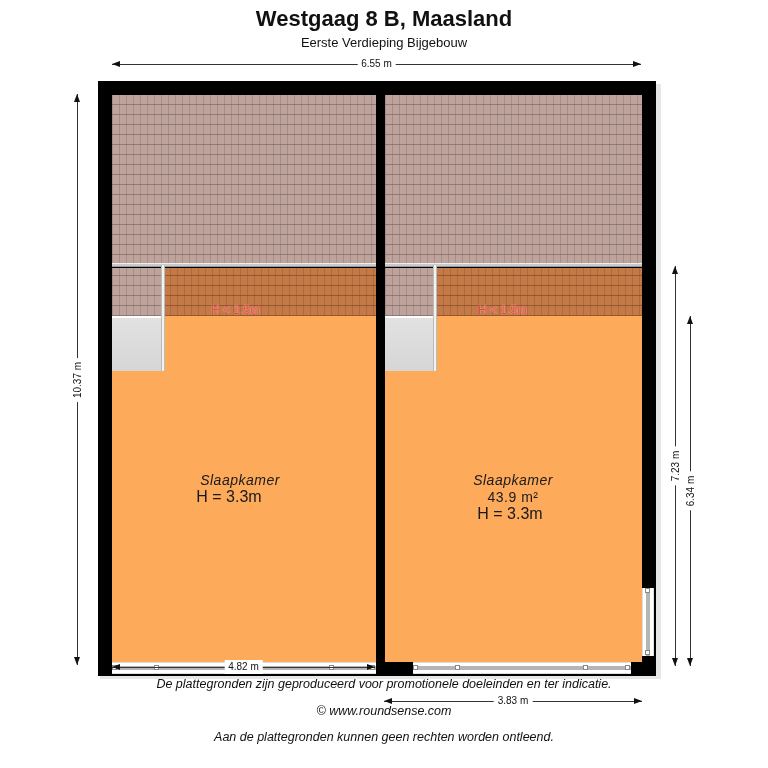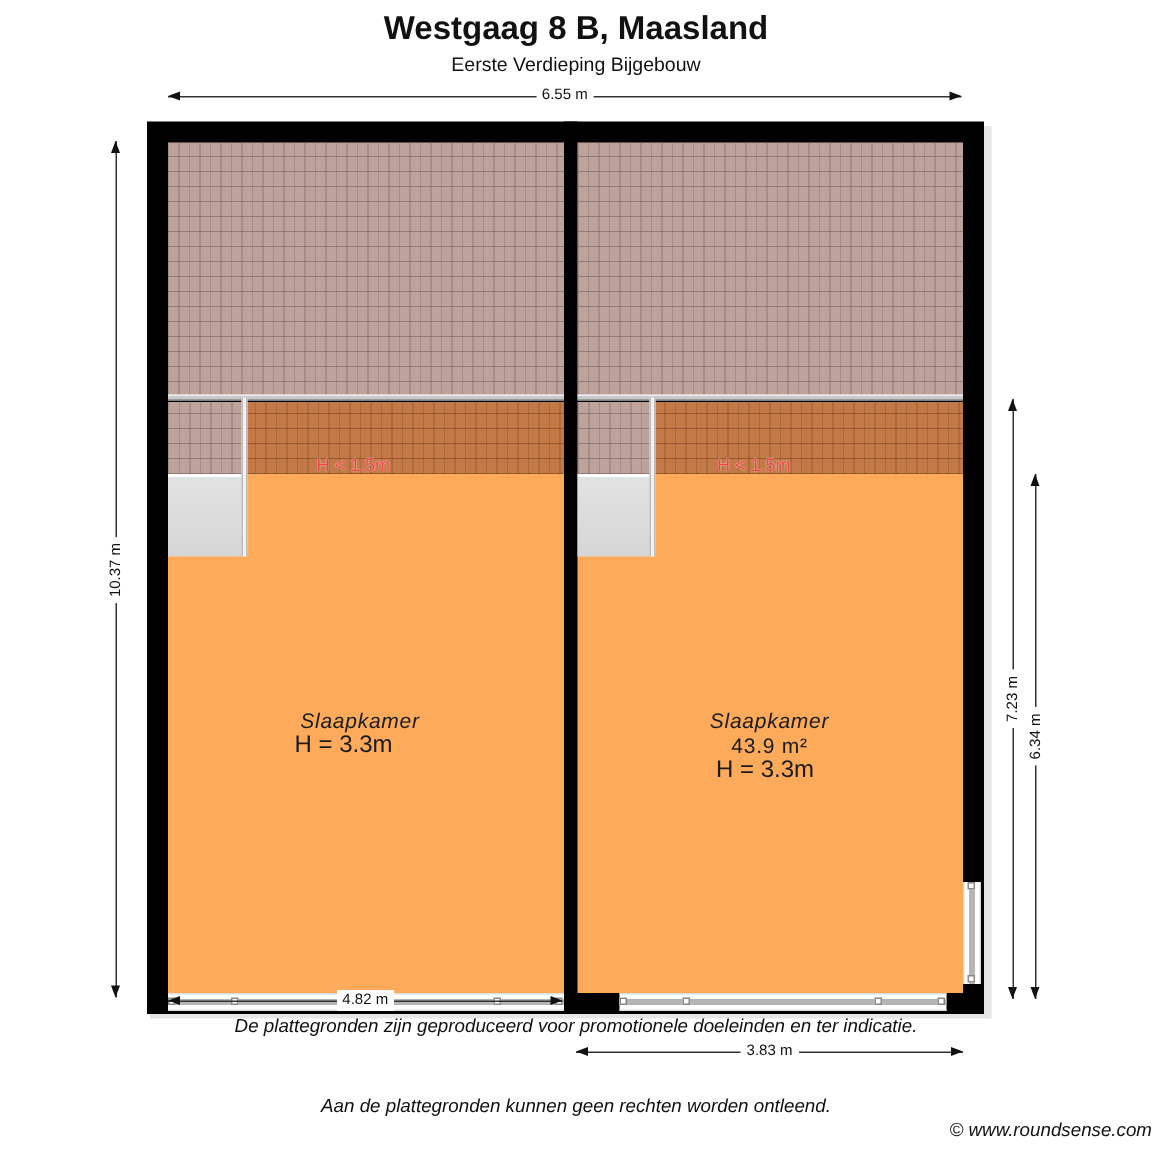--- a/index.html
+++ b/index.html
@@ -141,13 +141,13 @@
 
 <div class="abs hdim" style="left:112px; top:667px; width:263px;">
   <span class="hdim-label">4.82 m</span>
 </div>
 <div class="abs hdim" style="left:384px; top:701px; width:258px;">
   <span class="hdim-label">3.83 m</span>
 </div>
 
 <div class="abs disclaimer" style="top:676px;">De plattegronden zijn geproduceerd voor promotionele doeleinden en ter indicatie.</div>
 <div class="abs disclaimer" style="top:729px;">Aan de plattegronden kunnen geen rechten worden ontleend.</div>
-<div class="abs disclaimer" style="top:745px;text-align:right;">© www.roundsense.com</div>
+<div class="abs disclaimer" style="top:703px;">© www.roundsense.com</div>
 
 </body></html>

